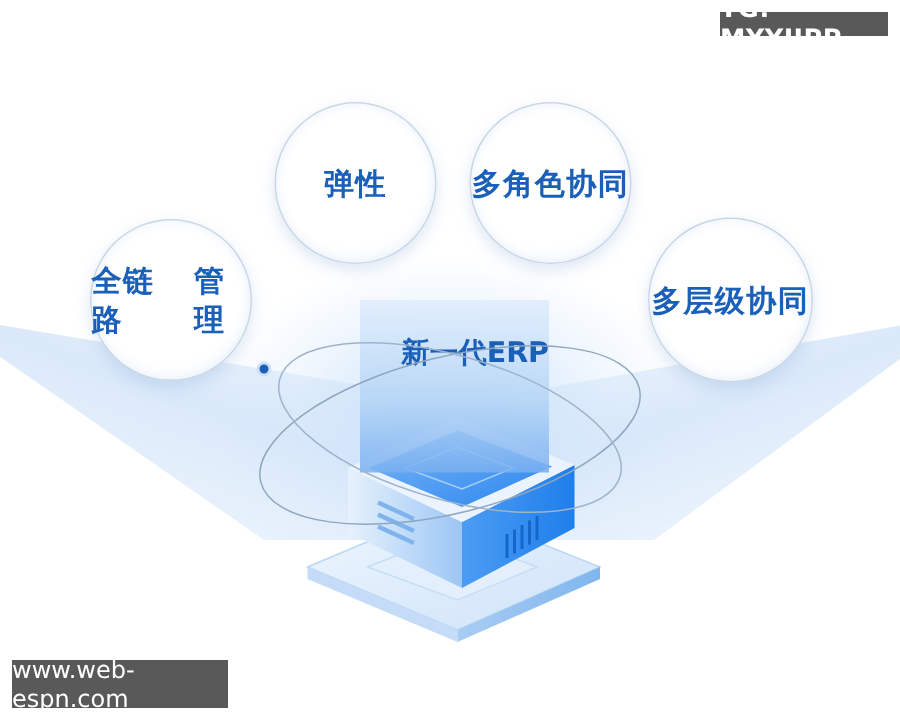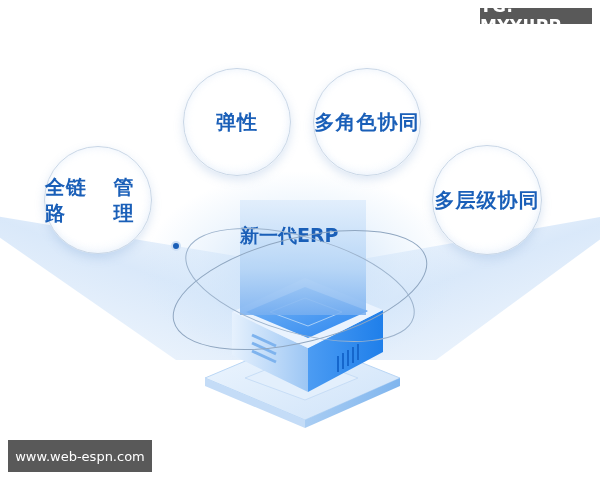--- a/index.html
+++ b/index.html
@@ -29,48 +29,48 @@
     position:absolute; border-radius:50%;
     background:radial-gradient(circle at 45% 40%, #ffffff 0%, #ffffff 60%, #f2f7fd 100%);
     border:1.5px solid #c8d6e6;
     box-shadow: 0 4px 10px rgba(120,160,210,0.25), inset 0 0 8px rgba(200,220,245,0.4);
     display:flex; align-items:center; justify-content:center;
   }
   .bubble span {
     display:block; color:#1a5fb8; font-weight:bold; font-size:20px; line-height:26px;
     letter-spacing:1px; font-family:"DejaVu Sans", sans-serif;
   }
-  .b1 { left:44px;  top:146px; width:108px; height:108px;gap:12px; }
+  .b1 { left:60px;  top:146px; width:108px; height:108px;gap:12px; }
   .b2 { left:183px; top:68px;  width:108px; height:108px; }
   .b3 { left:313px; top:68px;  width:108px; height:108px; }
   .b4 { left:432px; top:145px; width:110px; height:110px; }
 
   
   .holo {
     position:absolute; left:240px; top:200px; width:126px; height:115px;
     background:linear-gradient(180deg, rgba(225,238,252,0.95) 0%, rgba(180,212,246,0.9) 60%, rgba(120,175,240,0.85) 100%);
-    display:flex; flex-direction:column; align-items:flex-start; justify-content:flex-start; padding-top:22px;
+    display:flex; flex-direction:column; align-items:flex-end; justify-content:flex-start; padding-top:22px;
   }
   .holo span {
     display:block; color:#1a5fb8; font-weight:bold; font-size:19px; line-height:27px;
   }
 
   
   .server { position:absolute; left:0; top:0; width:600px; height:480px; pointer-events:none; }
 
   
   .orbits { position:absolute; left:0; top:0; }
 
   
   .wm {
     position:absolute; background:#595959; color:#ffffff; font-weight:bold;
     font-family:"DejaVu Sans", sans-serif; display:flex; align-items:center; justify-content:center;
   }
   .wm-tg { left:480px; top:8px; width:112px; height:16px; font-size:17px; letter-spacing:0.3px; }
-  .wm-url { left:8px; top:440px; width:144px; height:32px; font-size:13px; font-weight:normal; }
+  .wm-url { left:8px; top:440px; width:144px; height:32px; font-size:16px; font-weight:normal; }
 </style>
 </head>
 <body>
 
 <div class="stage">
 
   <div class="beam beam-left"></div>
   <div class="beam beam-right"></div>
   <div class="glow"></div>
 

